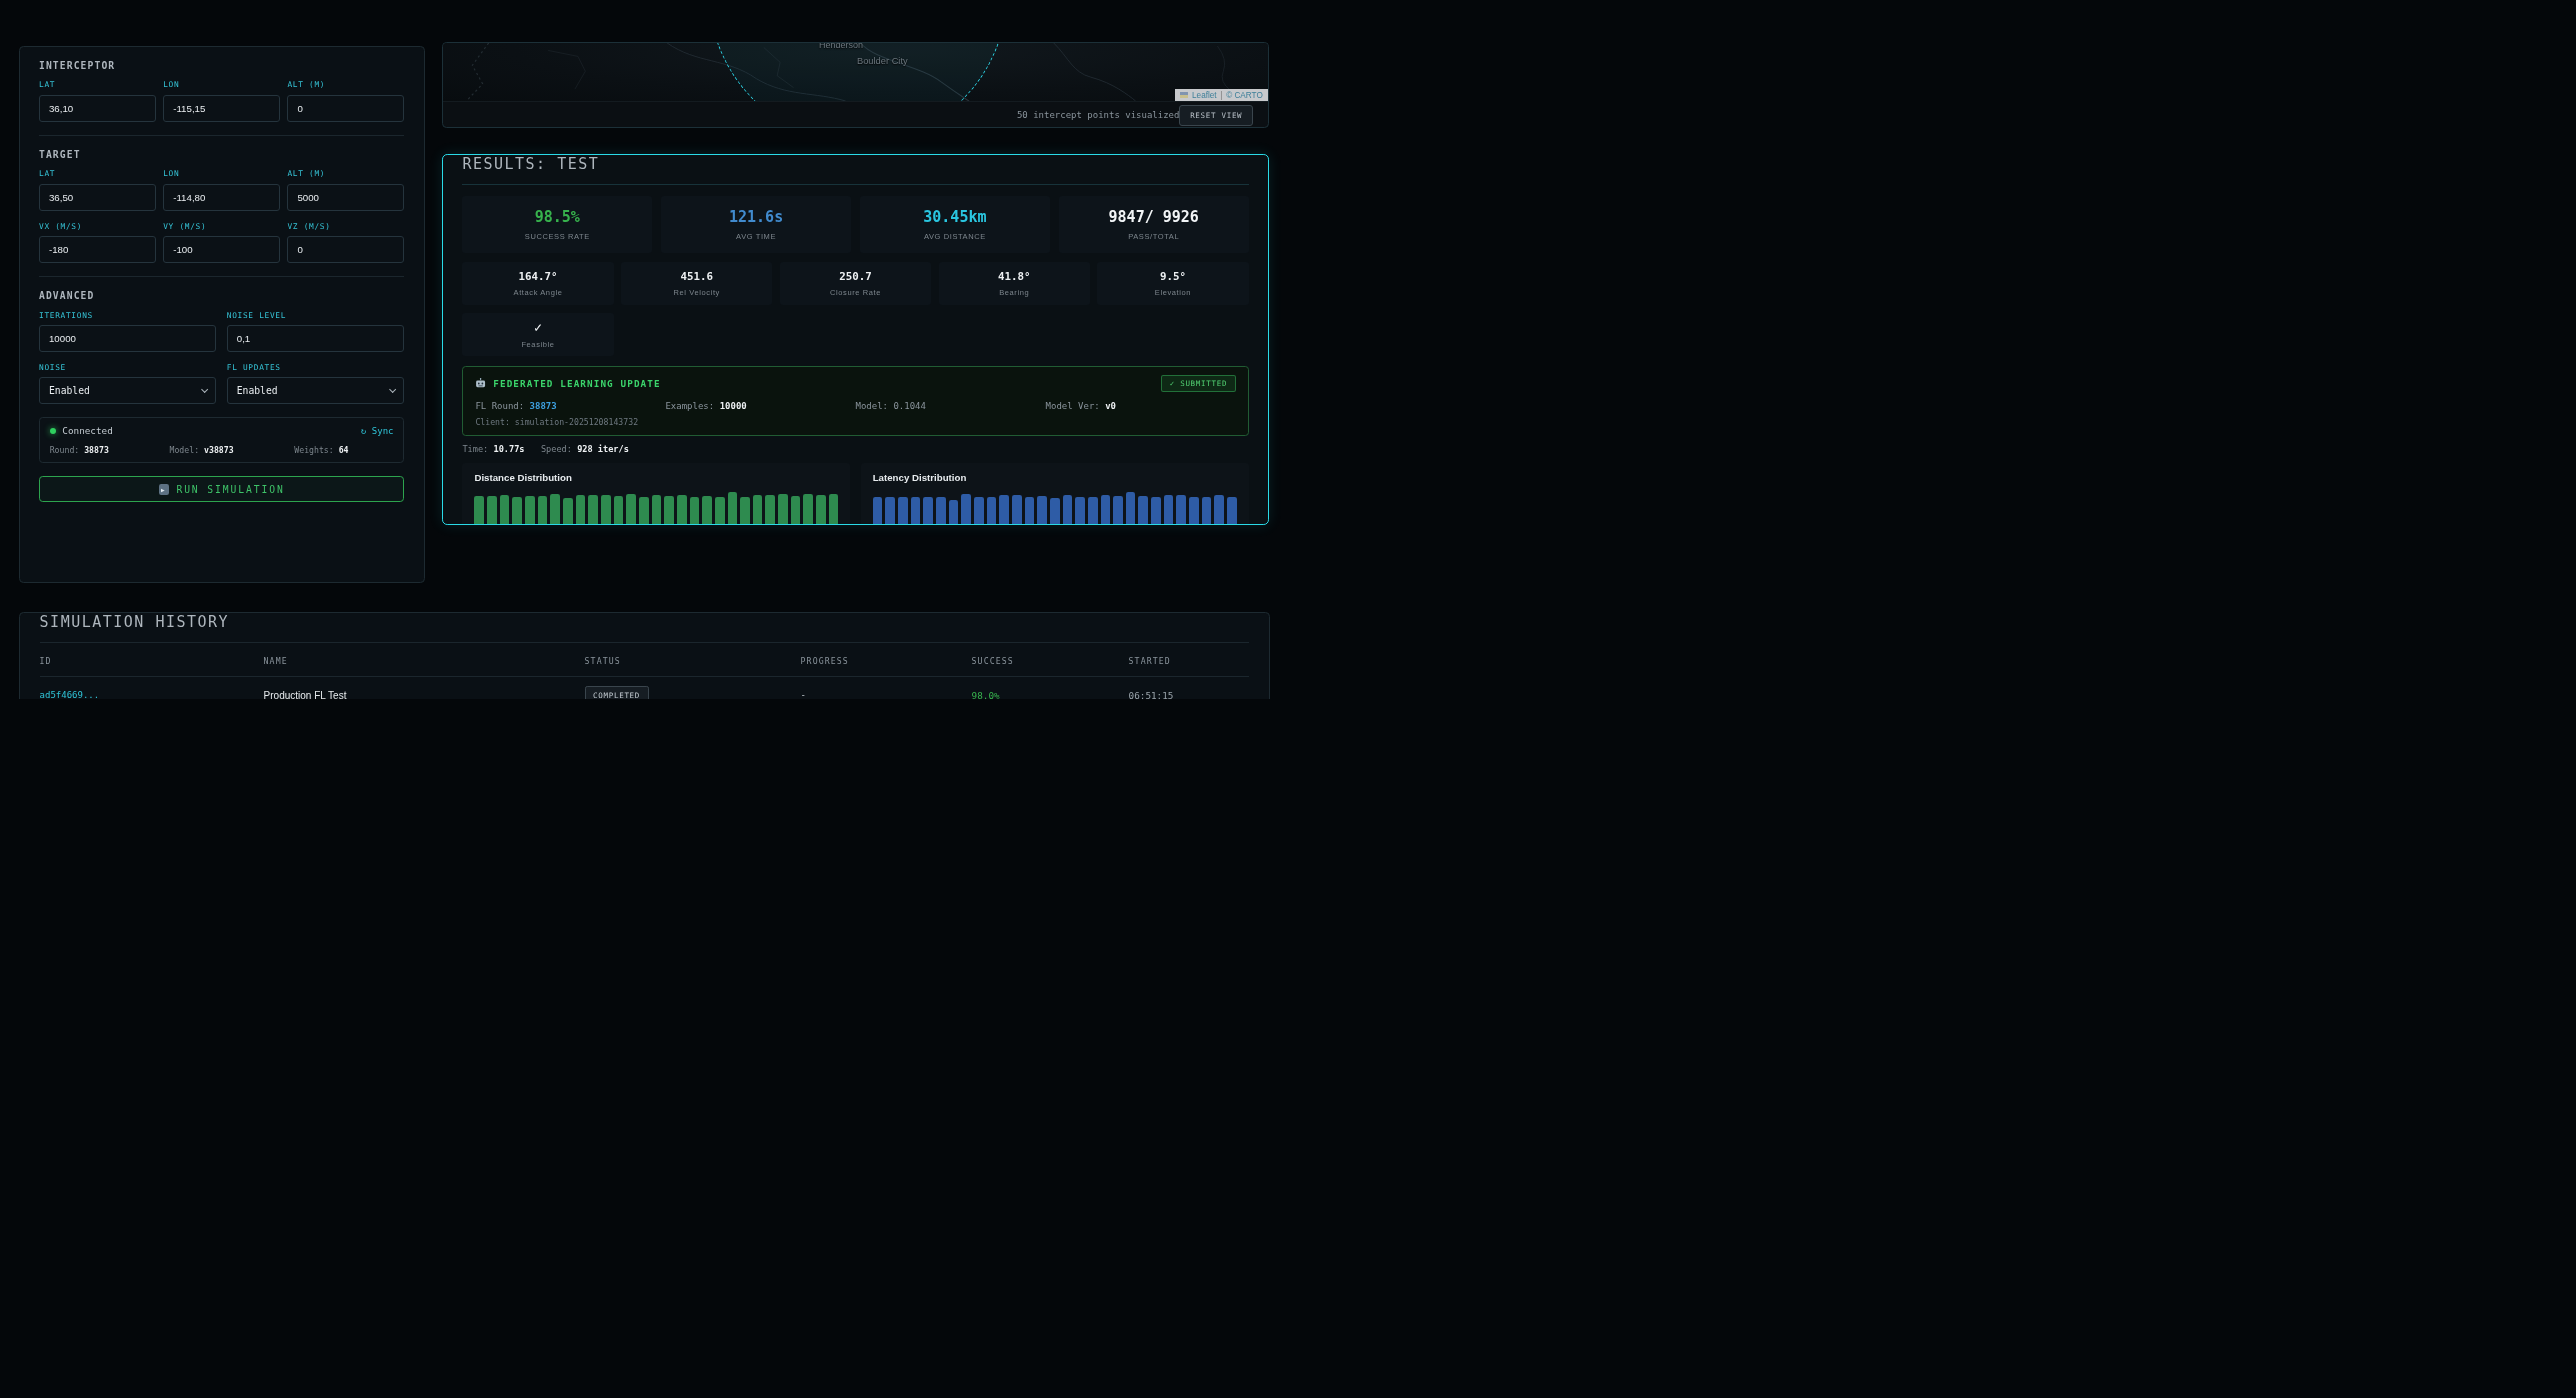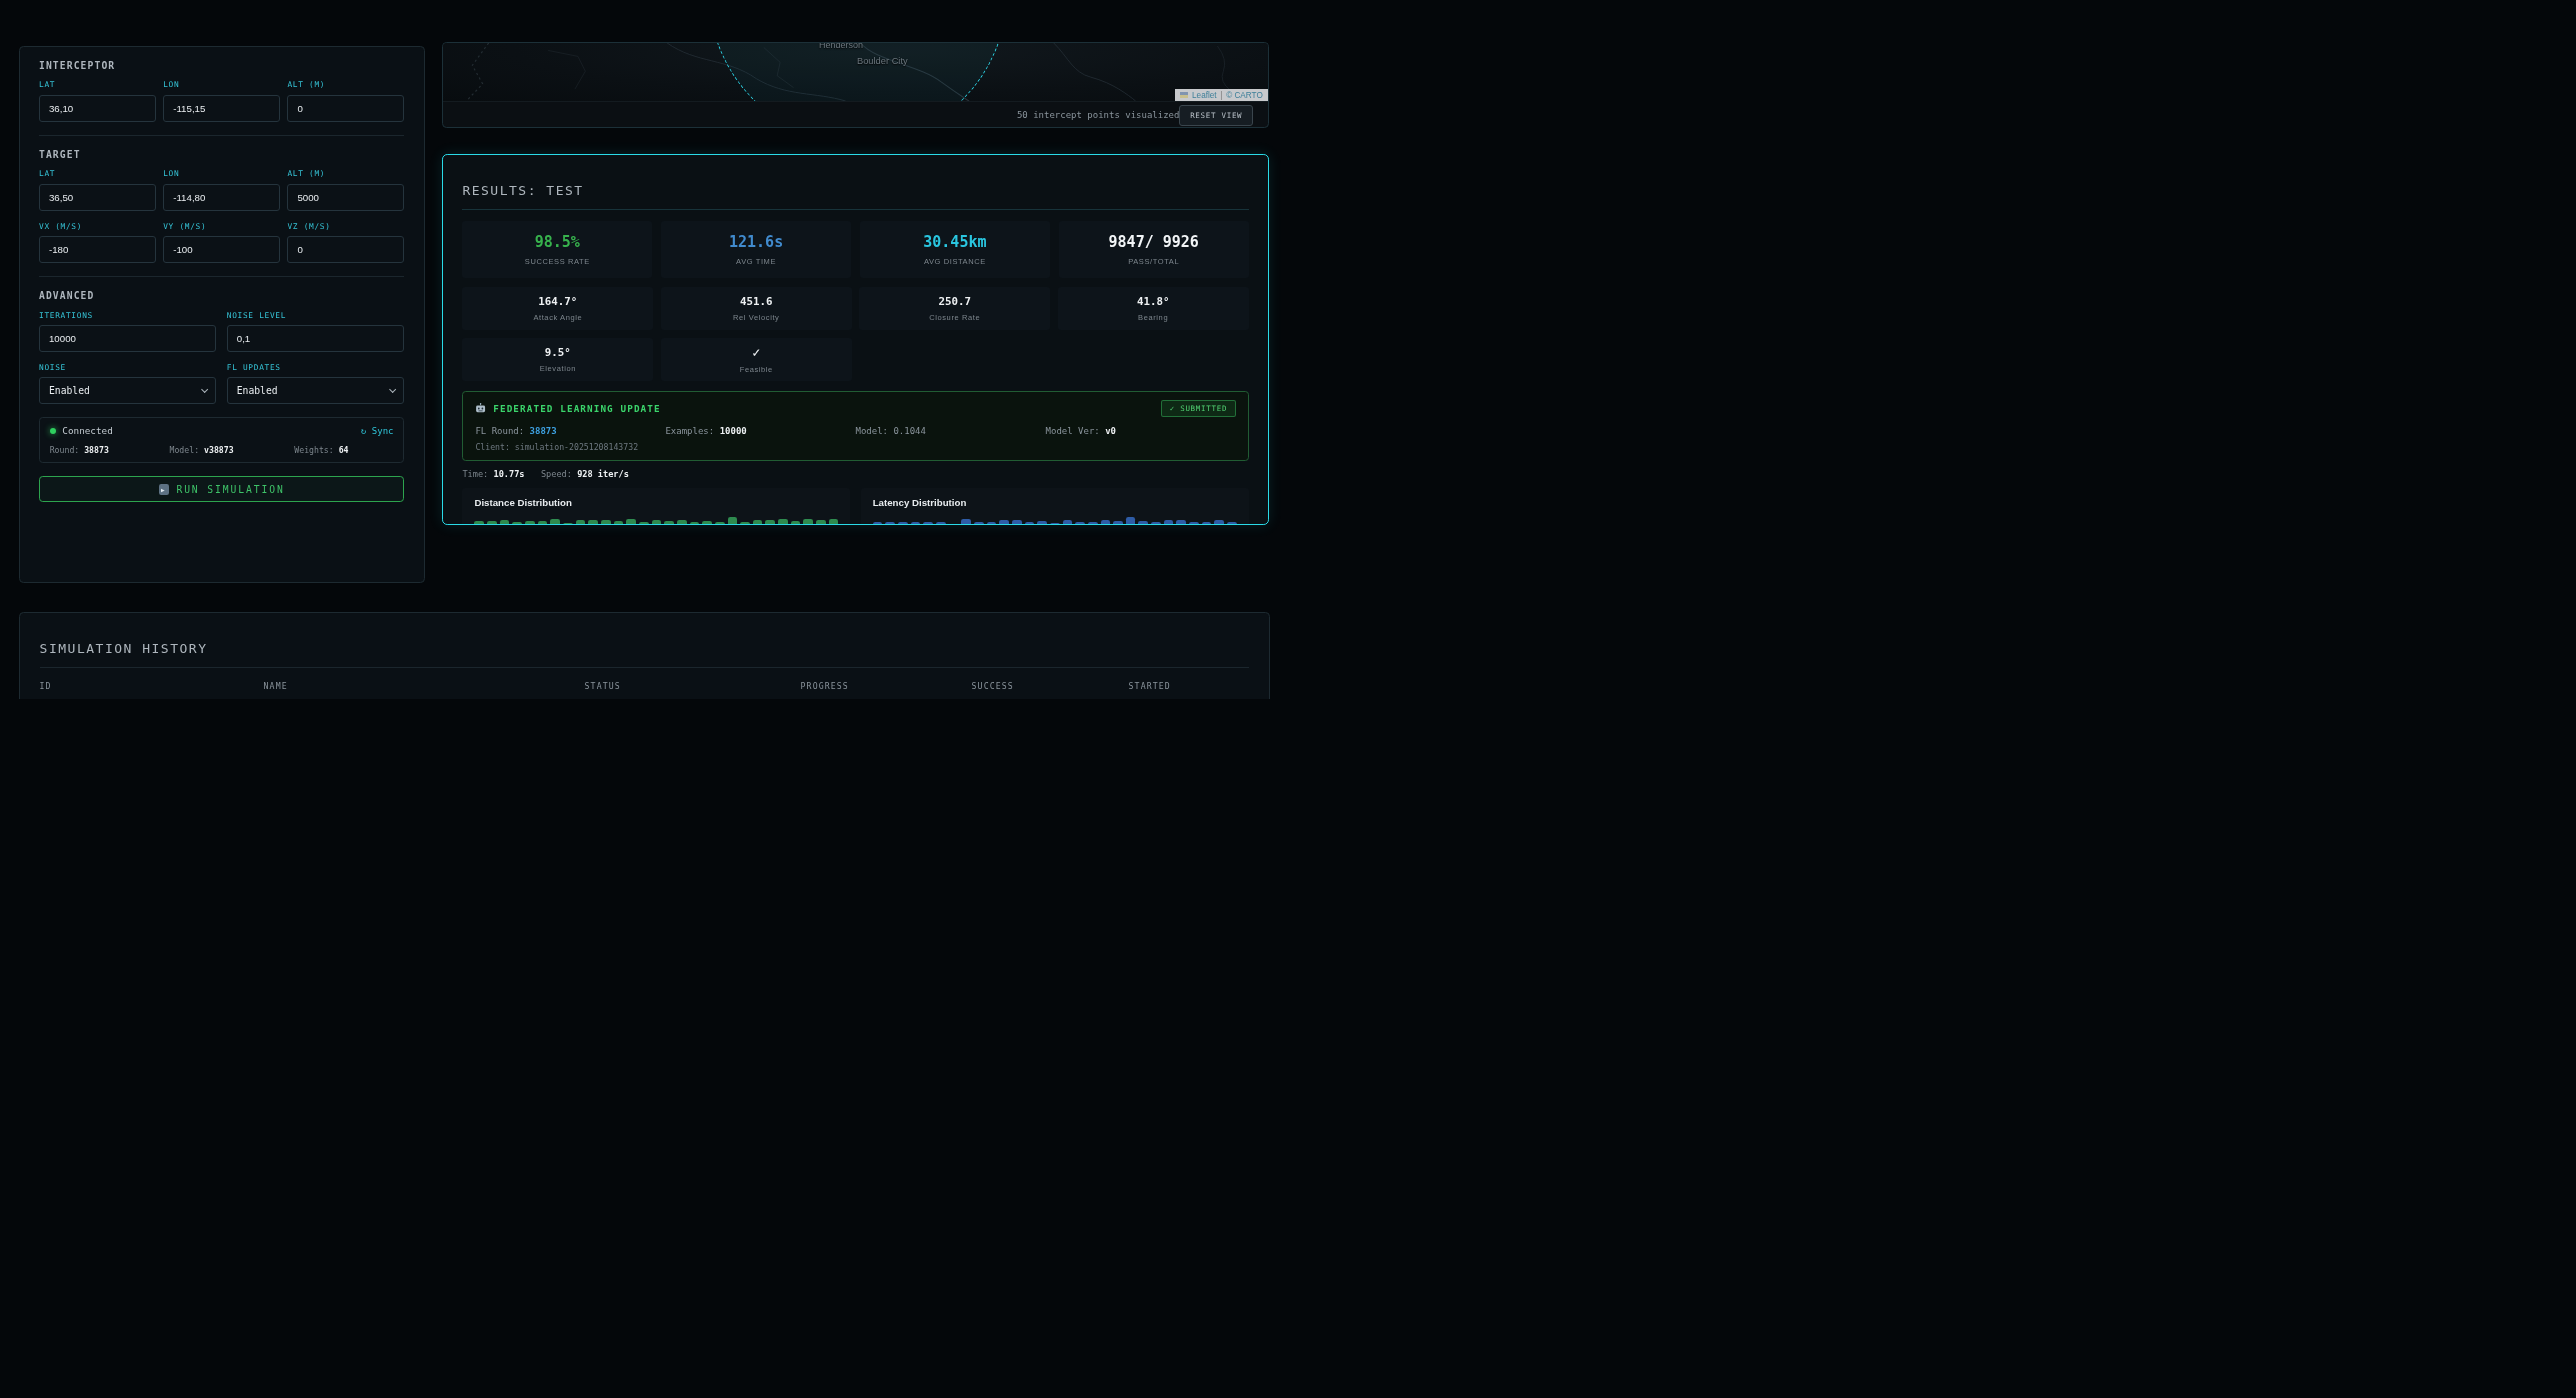--- a/index.html
+++ b/index.html
@@ -76,28 +76,28 @@
   .flag { display:inline-block; width:8.2px; height:6px; background:linear-gradient(#6f87a8 50%, #c9bd7e 50%); opacity:.8; }
   .map-footer { height:27.6px; display:flex; align-items:center; justify-content:flex-end; padding:0 15px; border-top:0.7px solid #141b20; }
   .map-footer-text { font-size:9px; color:#8a949c; }
   .reset-btn {
     background:#161d23; border:0.7px solid #3a454d; border-radius:3px; color:#b9c1c8;
     font-family:"DejaVu Sans Mono", monospace; font-size:7.5px; letter-spacing:0.7px; padding:5.2px 9.7px; cursor:pointer;
   }
 
   
   .results-card { position:absolute; left:442px; top:154px; width:827px; height:371px; background:#0a1014; border:1.1px solid #2adbe8; border-radius:5.2px; padding:0 19.4px; overflow:hidden; box-shadow:0 0 13.4px rgba(42,219,232,.12); }
-  .results-title { margin-top:28px; font-size:13px; letter-spacing:1.5px; color:#aeb6bd; }
+  .results-title { margin-top:0; font-size:15px; letter-spacing:1.5px; color:#aeb6bd; }
   .res-divider { border:none; border-top:0.7px solid #17333a; margin:11.2px 0 0 0; }
   .stats-row1 { display:grid; grid-template-columns:repeat(4,1fr); gap:9px; margin-top:11.2px; }
   .stat-big { background:#0d141a; border-radius:3px; height:57px; display:flex; flex-direction:column; align-items:center; justify-content:center; gap:6px; }
   .stat-big .v { font-size:15px; font-weight:bold; }
   .stat-big .l, .stat-sm .l { font-family:"Liberation Sans", sans-serif; font-size:7.5px; letter-spacing:0.6px; color:#7d868d; }
   .c-green { color:#37b24d; } .c-blue { color:#418bce; } .c-cyan { color:#2ac6e0; } .c-white { color:#f2f5f7; }
-  .stats-row2 { display:grid; grid-template-columns:repeat(4,1fr); gap:7.5px; margin-top:9px; }
+  .stats-row2 { display:grid; grid-template-columns:repeat(5,1fr); gap:7.5px; margin-top:9px; }
   .stat-sm { background:#0d141a; border-radius:3px; height:43px; display:flex; flex-direction:column; align-items:center; justify-content:center; gap:5.2px; }
   .stat-sm .v { font-size:10.8px; font-weight:bold; color:#eef1f3; }
   .fl-panel { margin-top:10.4px; border:0.7px solid #215c33; border-radius:3.7px; background:#0a130d; padding:8.2px 12px 7.5px 12px; }
   .fl-head { display:flex; align-items:center; justify-content:space-between; }
   .fl-title { display:flex; align-items:center; gap:6.7px; color:#3bd46b; font-size:9.3px; font-weight:bold; letter-spacing:1.1px; }
   .robot { display:inline-block; }
   .fl-badge { font-size:7.5px; letter-spacing:0.7px; color:#52d273; background:rgba(40,160,70,.16); border:0.7px solid rgba(60,200,100,.45); border-radius:2.2px; padding:3px 7.5px; }
   .fl-data { display:grid; grid-template-columns:repeat(4,1fr); margin-top:8.2px; font-size:9px; color:#8a949c; }
   .fl-data b { color:#eef1f3; font-weight:bold; }
   .fl-round-v { color:#3da0e0; font-weight:bold; }

